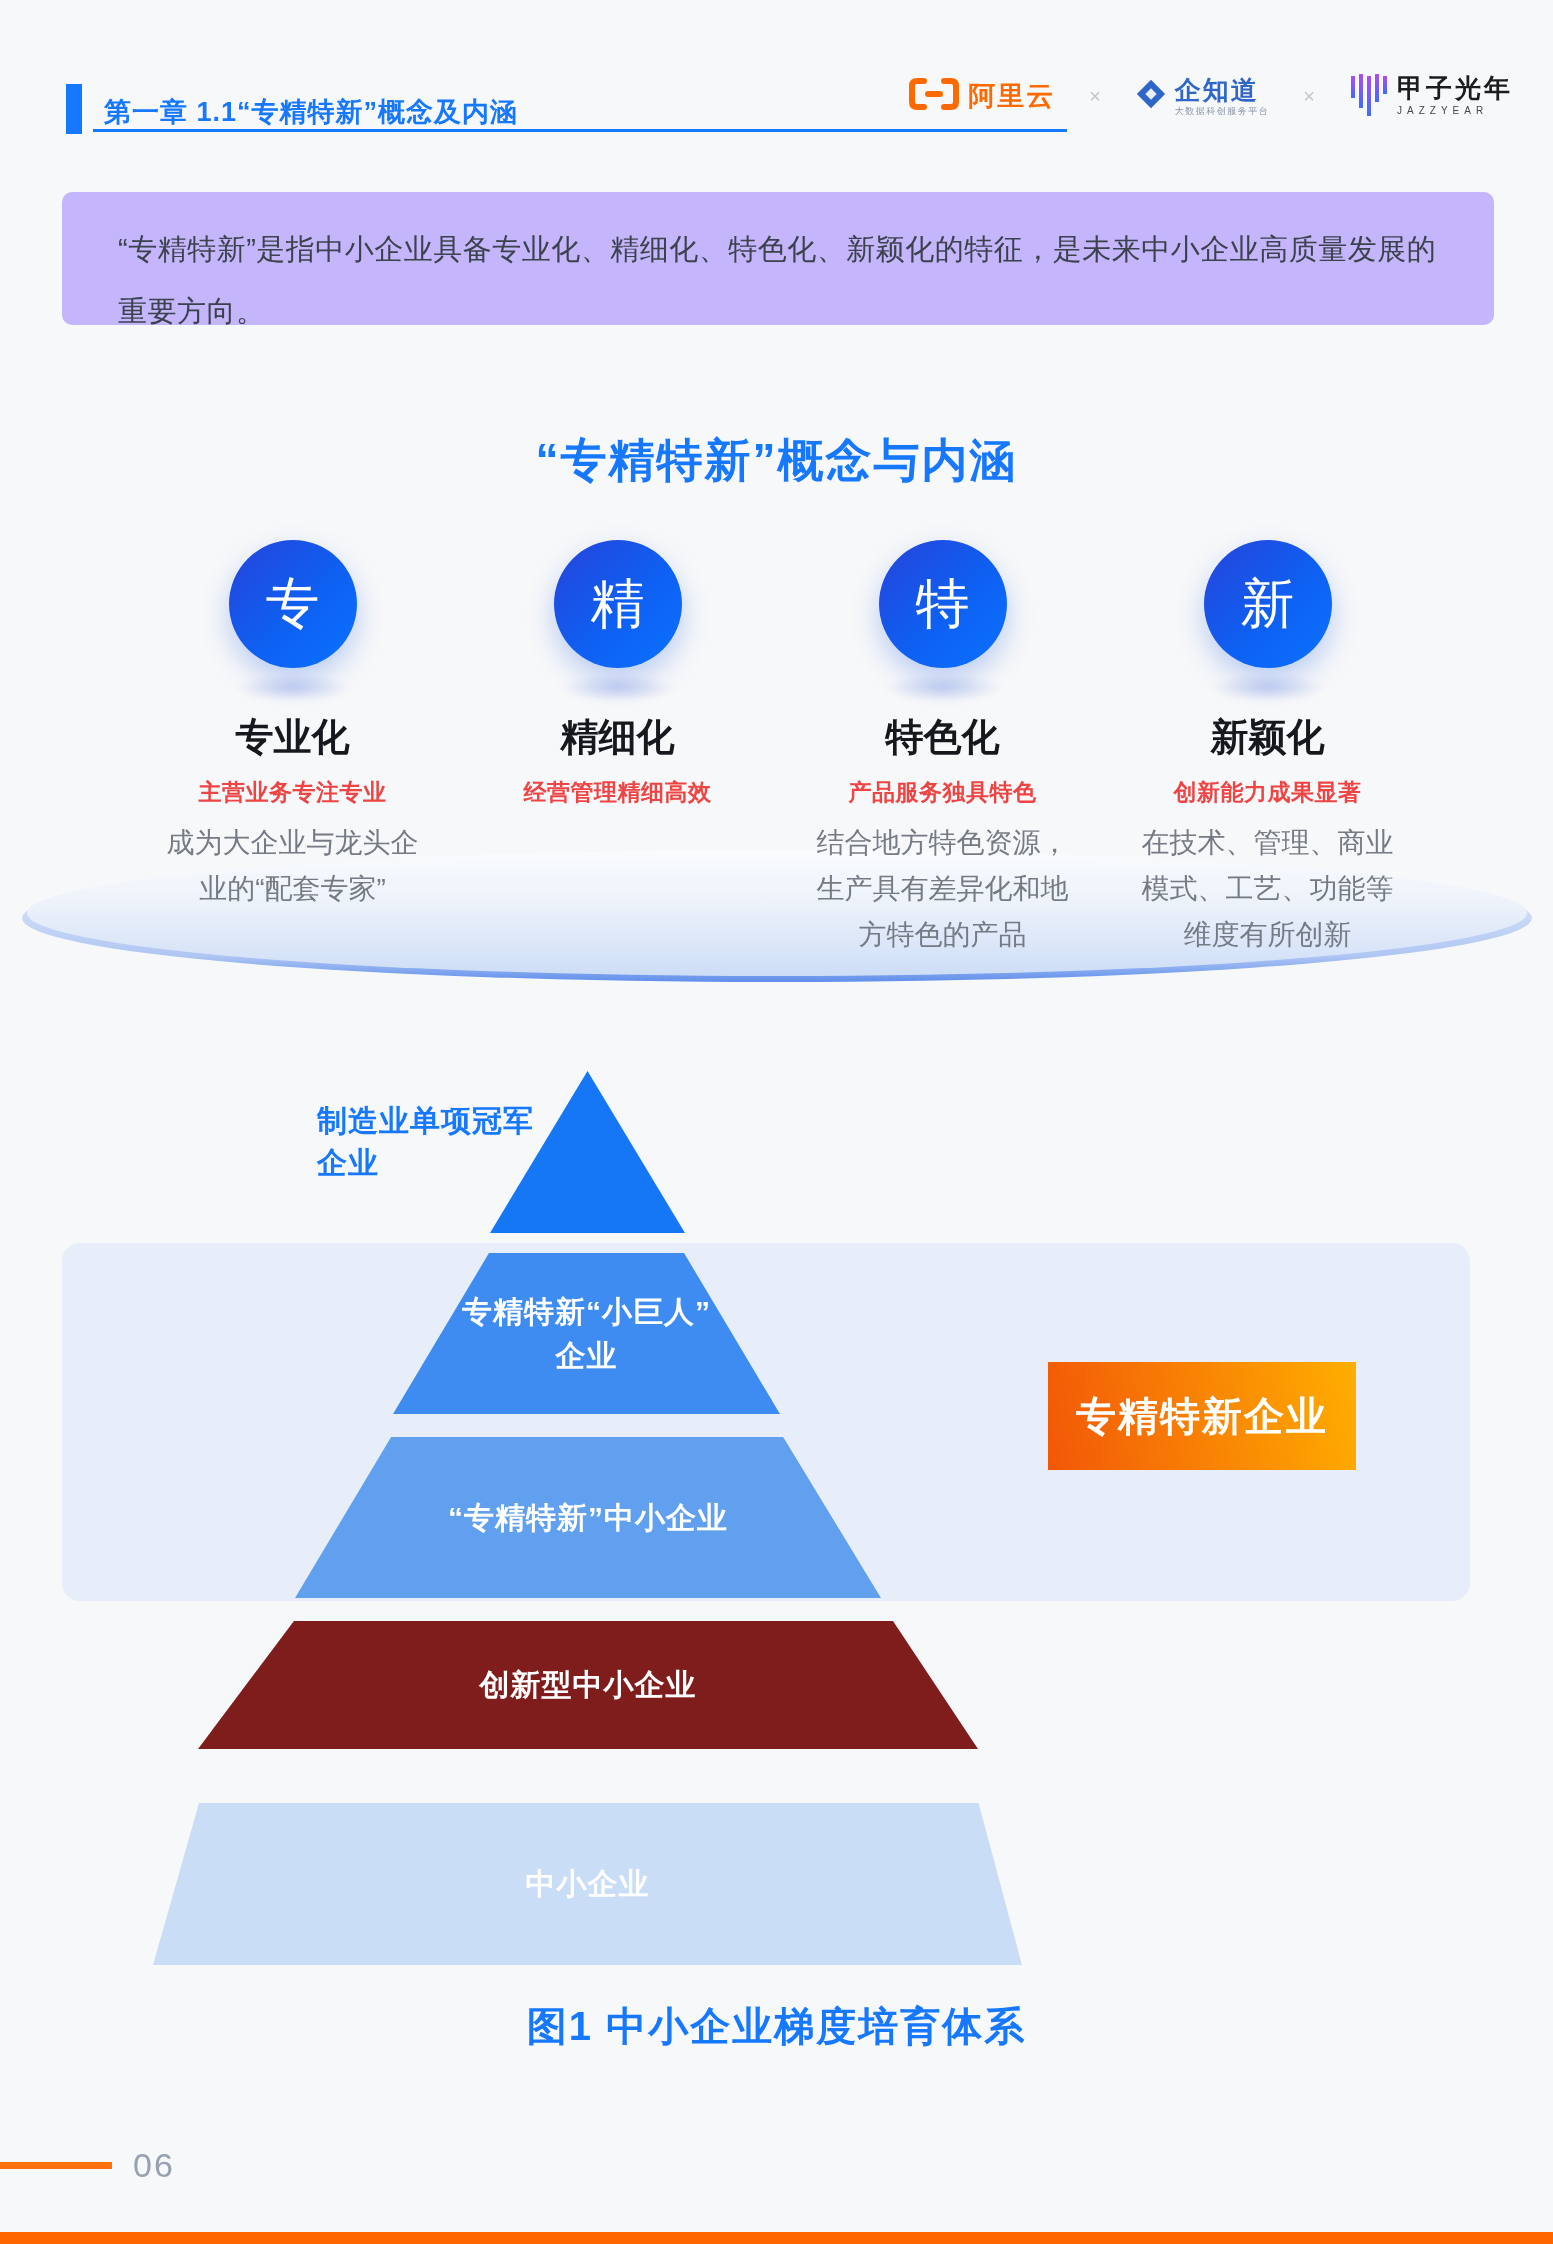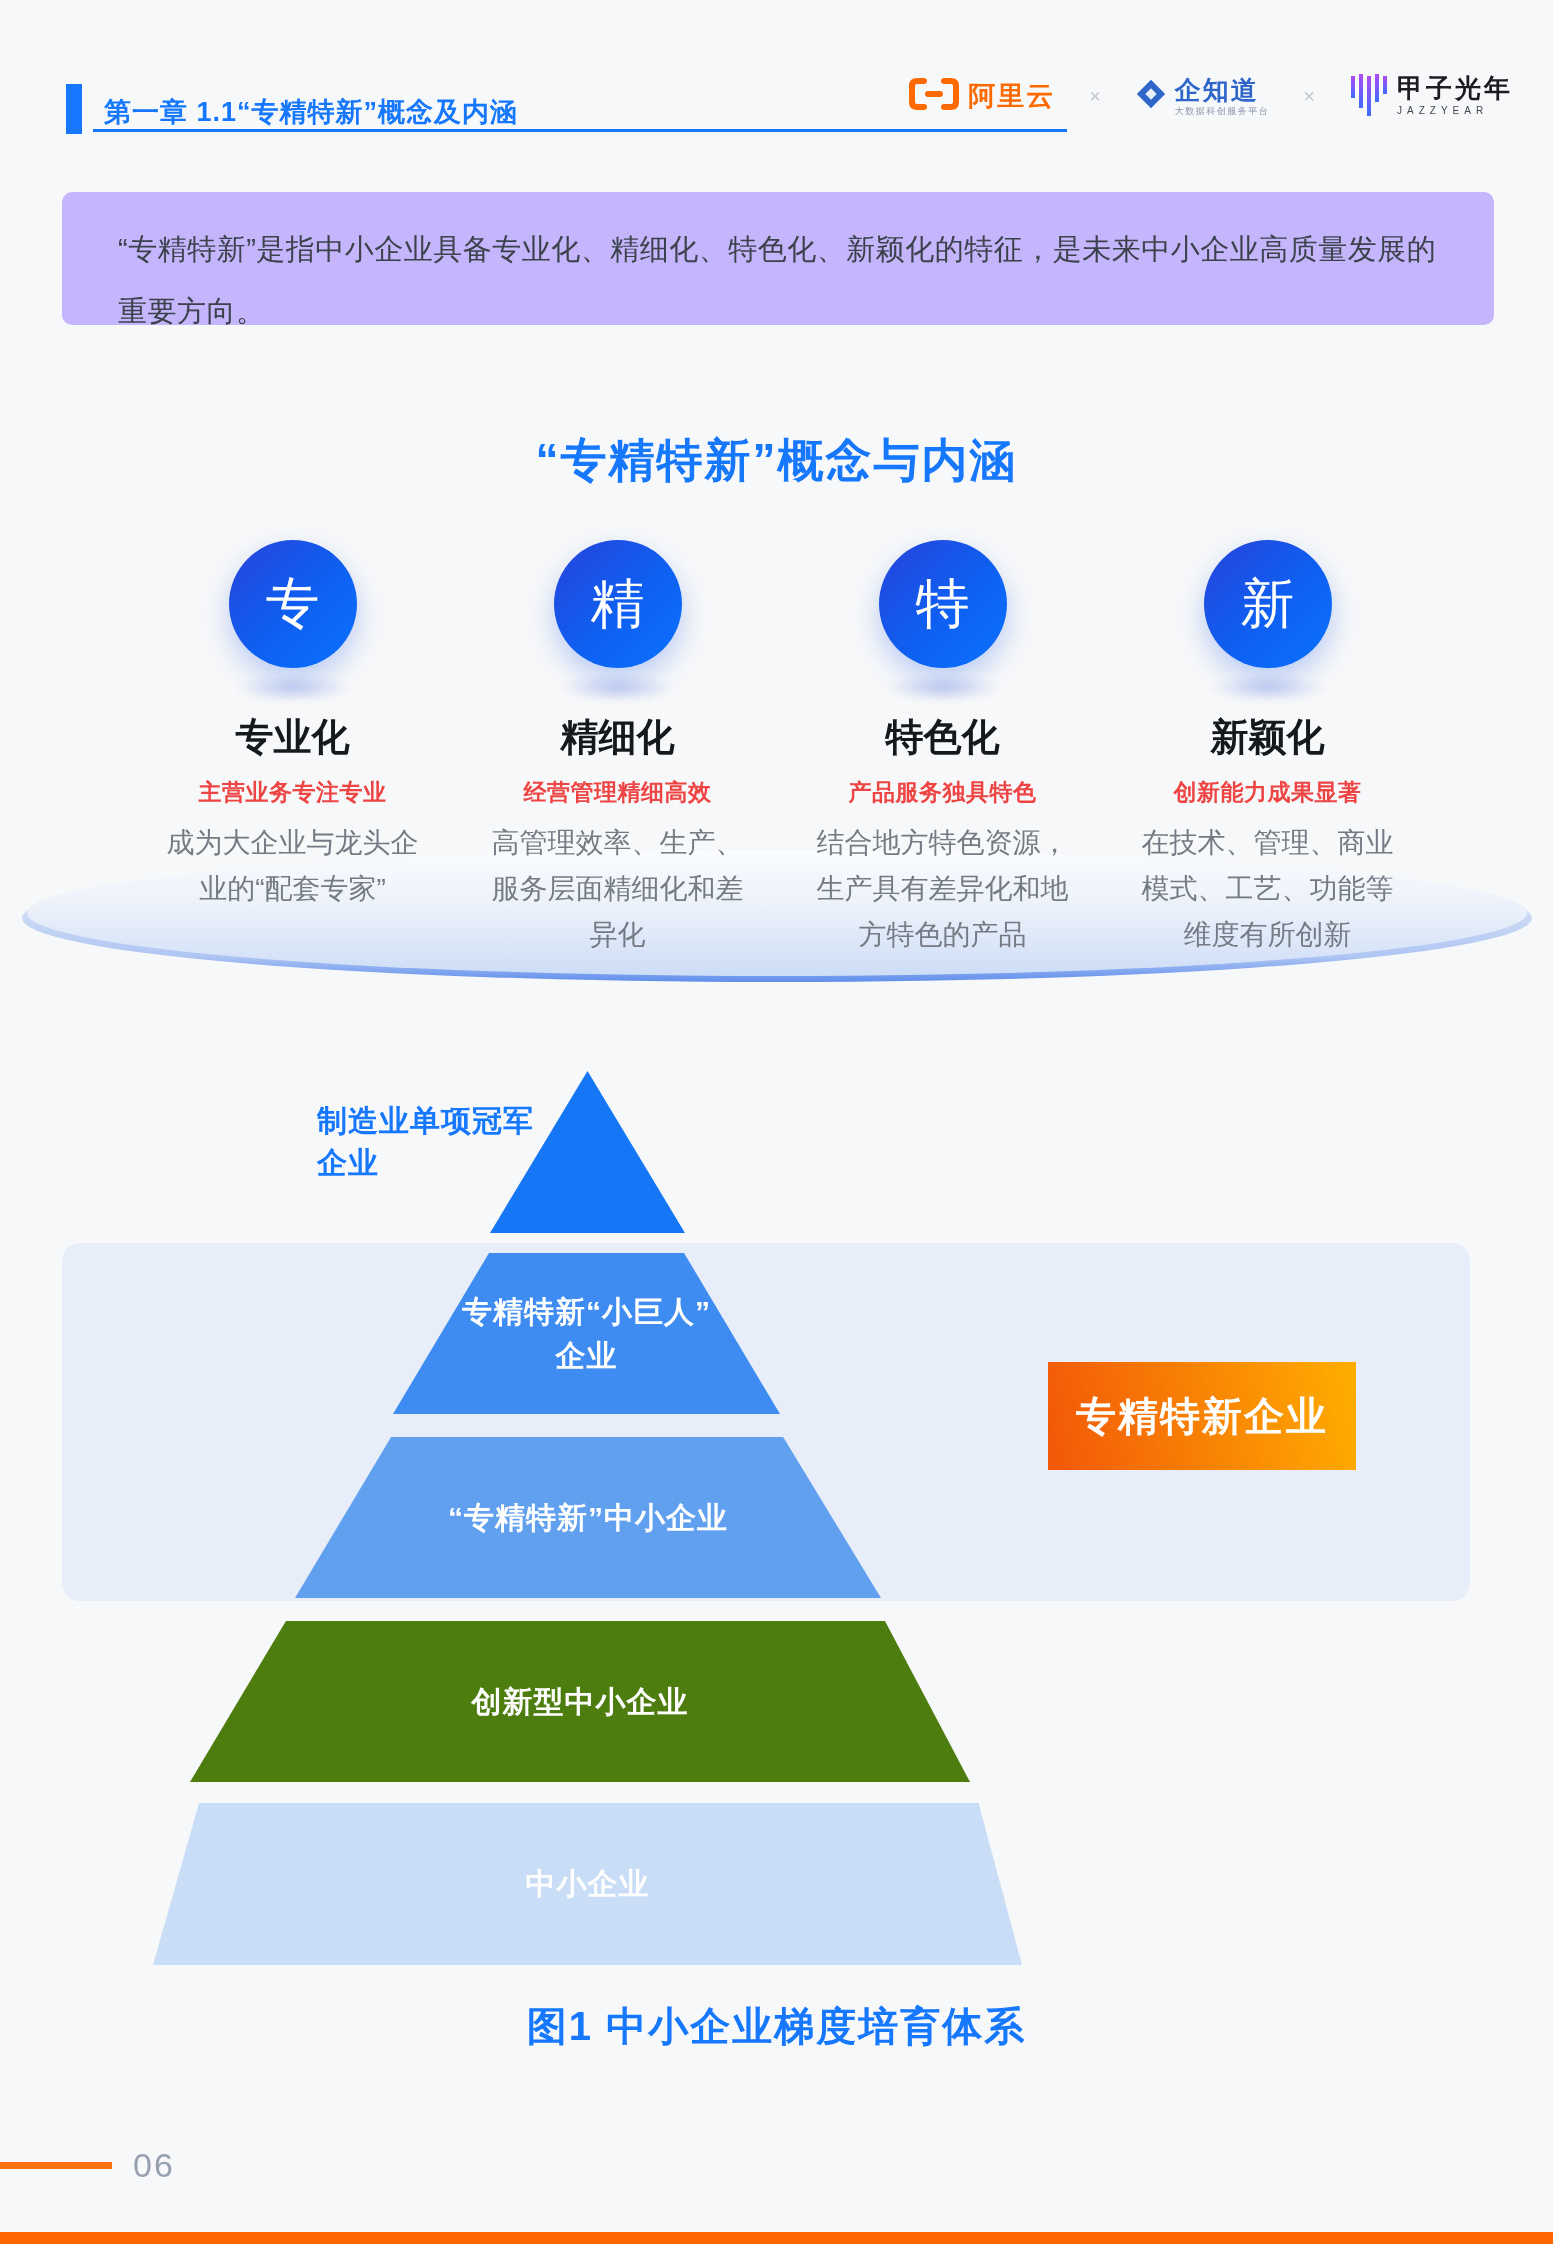--- a/index.html
+++ b/index.html
@@ -56,21 +56,21 @@
   
   .pyramid-band{left:62px;top:1243px;width:1408px;height:358px;background:#E7EEF9;border-radius:18px;}
   .pyr{display:flex;flex-direction:column;align-items:center;justify-content:center;
     color:#FFFFFF;font-weight:700;font-size:30px;line-height:44px;text-align:center;letter-spacing:1px;}
   .pyr-l1{left:490px;top:1071px;width:195px;height:162px;background:#1677F6;
     clip-path:polygon(50% 0,100% 100%,0 100%);}
   .pyr-l2{left:393px;top:1253px;width:387px;height:161px;background:#3E8CF2;
     clip-path:polygon(24.8% 0,75.2% 0,100% 100%,0 100%);}
   .pyr-l3{left:295px;top:1437px;width:586px;height:161px;background:#60A0EF;
     clip-path:polygon(16.4% 0,83.3% 0,100% 100%,0 100%);}
-  .pyr-l4{left:190px;top:1621px;width:780px;height:161px;background:#4d7c0f;
+  .pyr-l4{left:198px;top:1621px;width:780px;height:128px;background:#7f1d1d;
     clip-path:polygon(12.3% 0,89.1% 0,100% 100%,0 100%);}
   .pyr-l5{left:153px;top:1803px;width:869px;height:162px;background:#C9DDF7;
     clip-path:polygon(5.3% 0,95% 0,100% 100%,0 100%);}
   .pyr-side-label{left:317px;top:1100px;width:230px;font-size:30px;font-weight:700;
     color:#1677FF;line-height:42px;letter-spacing:1px;}
   .pyr-side-label span{display:block;}
   .pyramid-badge{left:1048px;top:1362px;width:308px;height:108px;
     background:linear-gradient(78deg,#F25708 0%,#FFAE00 100%);
     display:flex;align-items:center;justify-content:center;
     font-size:40px;font-weight:700;color:#FFFFFF;letter-spacing:2px;}
@@ -158,21 +158,20 @@
     <p class="concept-desc">成为大企业与龙头企业的“配套专家”</p>
   </div>
 
   <div class="concept-col">
     <div class="concept-circle">
       <span class="concept-char">精</span>
     </div>
     <div class="concept-reflection"></div>
     <h3 class="concept-title">精细化</h3>
     <h4 class="concept-subtitle">经营管理精细高效</h4>
-    <p class="concept-desc">高管理效率、生产、服务层面精细化和差异化</p>
   </div>
 
   <div class="concept-col">
     <div class="concept-circle">
       <span class="concept-char">特</span>
     </div>
     <div class="concept-reflection"></div>
     <h3 class="concept-title">特色化</h3>
     <h4 class="concept-subtitle">产品服务独具特色</h4>
     <p class="concept-desc">结合地方特色资源，生产具有差异化和地方特色的产品</p>

